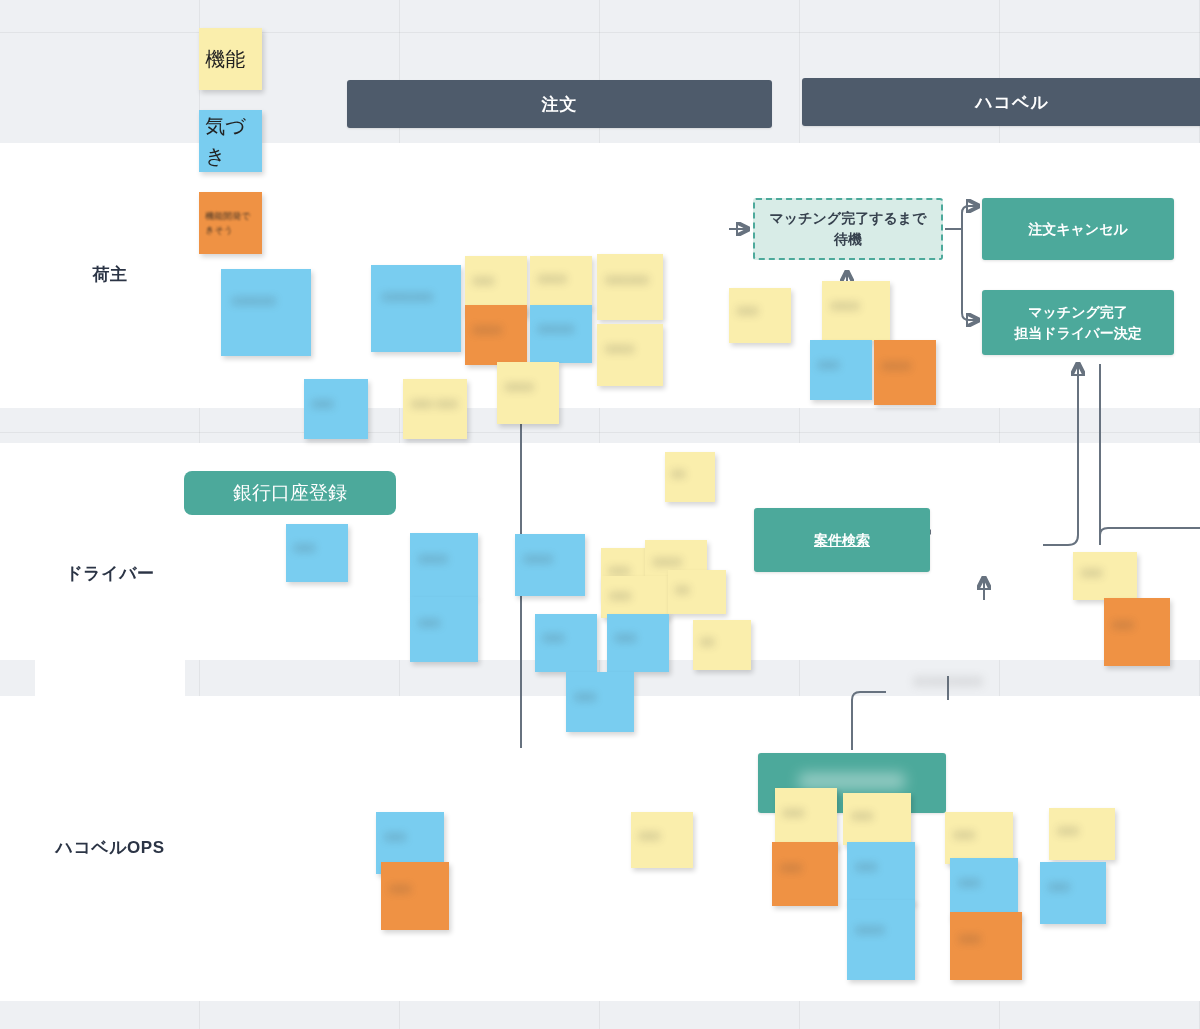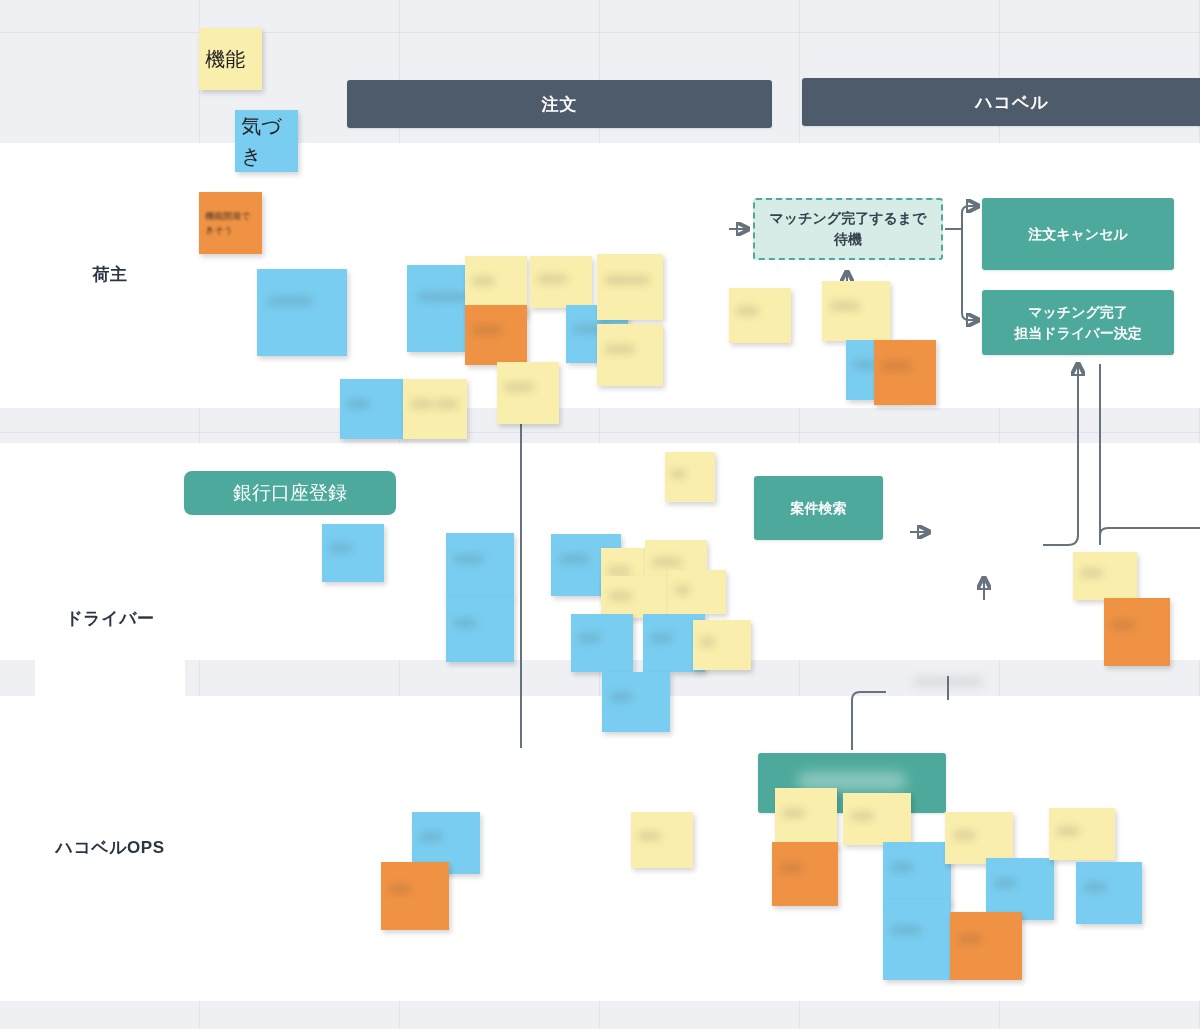--- a/index.html
+++ b/index.html
@@ -52,21 +52,21 @@
   .proc.redacted::after{
     content:"";position:absolute;left:22%;top:34%;width:56%;height:26%;
     background:rgba(255,255,255,.42);filter:blur(7px);border-radius:4px;
   }
   
   .note{
     position:absolute;box-shadow:2px 3px 5px rgba(0,0,0,.17);
     box-sizing:border-box;
   }
   .note.y{background:#faeeac;}
-  .note.b{background:#79cdf0;margin-left:36px;}
+  .note.b{background:#79cdf0;}
   .note.o{background:#ef9244;}
   .note .txt{
     position:absolute;left:12%;right:12%;top:28%;
     font-size:11px;color:#3a3a3a;line-height:1.5;
     filter:blur(4.5px);opacity:.62;word-break:break-all;
   }
   .note.legend .txt{filter:none;opacity:1;font-size:20px;color:#222;
     top:50%;transform:translateY(-50%);left:10%;right:10%;font-weight:normal;}
   .note.legend.small .txt{font-size:9px;filter:blur(1.1px);opacity:.85;}
   
@@ -85,21 +85,21 @@
 
   <div id="grid"></div>
 
   <div class="lane-band" style="top:143px;height:265px;"></div>
   <div class="lane-band" style="top:443px;height:217px;"></div>
   <div class="lane-band" style="top:696px;height:305px;"></div>
 
   <div class="lane-label" style="left:35px;top:143px;width:150px;height:265px;">
     <span>荷主</span>
   </div>
-  <div class="lane-label" style="left:35px;top:443px;width:150px;height:263px;margin-top:45px;">
+  <div class="lane-label" style="left:35px;top:443px;width:150px;height:263px;">
     <span>ドライバー</span>
   </div>
   <div class="lane-label" style="left:35px;top:696px;width:150px;height:305px;">
     <span>ハコベル</span>
     <span>OPS</span>
   </div>
 
   <svg id="links">
     <defs>
       <marker id="ah" markerWidth="7" markerHeight="7" refX="6" refY="3.5" orient="auto">
@@ -145,21 +145,21 @@
   <div class="note o legend small" style="left:199px;top:192px;width:63px;height:62px;">
     <div class="txt">機能開発できそう</div>
   </div>
 
 
   <div class="proc wait" style="left:753px;top:198px;width:190px;height:62px;flex-direction:column;">
     <span>マッチング完了するまで</span>
     <span>待機</span>
   </div>
 
-  <div class="proc" style="left:982px;top:198px;width:192px;height:72px;">
+  <div class="proc" style="left:982px;top:198px;width:192px;height:62px;">
     <span>注文キャンセル</span>
   </div>
 
   <div class="proc" style="left:982px;top:290px;width:192px;height:65px;flex-direction:column;">
     <span>マッチング完了</span>
     <span>担当ドライバー決定</span>
   </div>
 
   <div class="note b" style="left:221px;top:269px;width:90px;height:87px;">
       <div class="txt">XXXXXX</div>
@@ -205,21 +205,21 @@
       <div class="txt">XXX</div>
     </div>
   <div class="note o" style="left:874px;top:340px;width:62px;height:65px;">
       <div class="txt">XXXX</div>
     </div>
 
   <div class="proc flat" style="left:184px;top:471px;width:212px;height:44px;font-size:19px;font-weight:normal;">
     <span>銀行口座登録</span>
   </div>
 
-  <div class="proc" style="left:754px;top:476px;width:129px;height:64px;">
+  <div class="proc" style="left:754px;top:508px;width:176px;height:64px;text-decoration:underline;">
     <span>案件検索</span>
   </div>
 
   <div class="note b" style="left:286px;top:524px;width:62px;height:58px;">
       <div class="txt">XXX</div>
     </div>
   <div class="note b" style="left:410px;top:533px;width:68px;height:65px;">
       <div class="txt">XXXX</div>
     </div>
   <div class="note b" style="left:410px;top:597px;width:68px;height:65px;">

